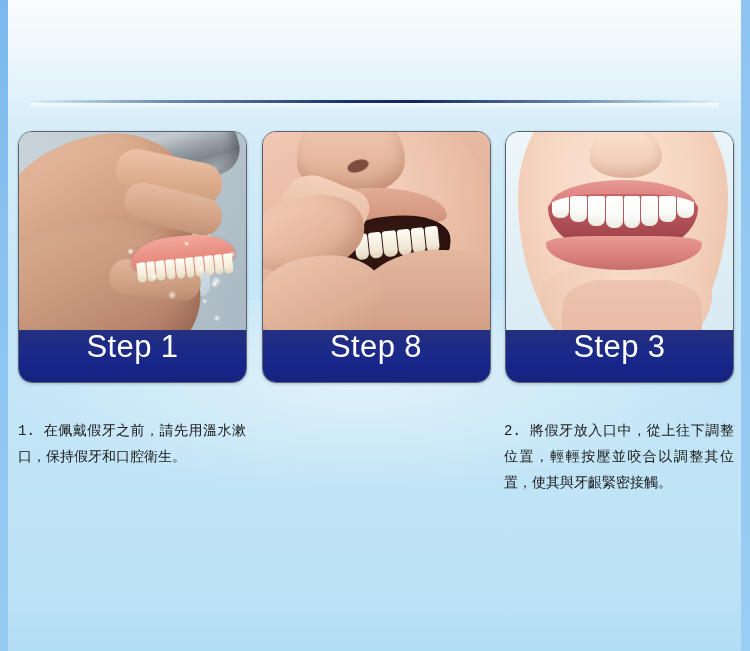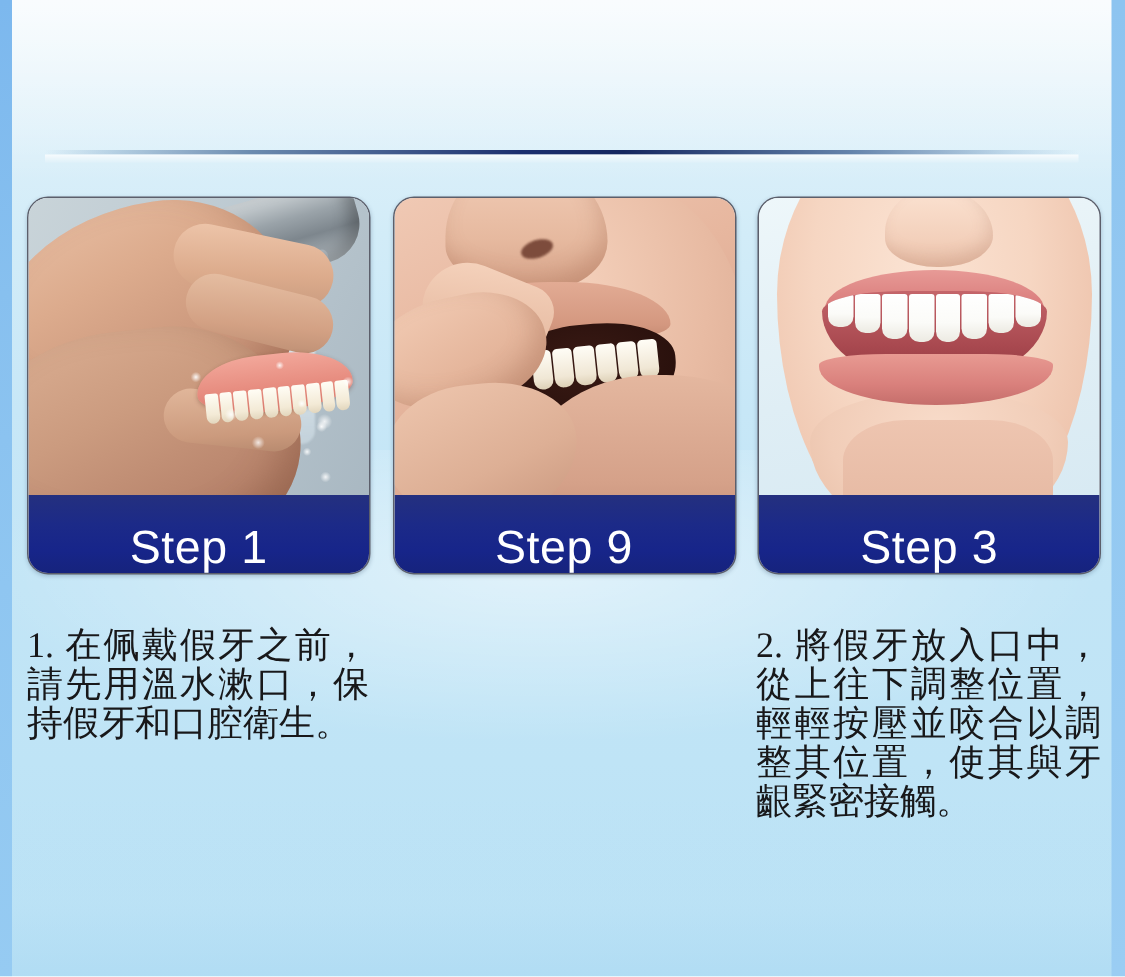--- a/index.html
+++ b/index.html
@@ -139,21 +139,21 @@
     height: 198px;
     overflow: hidden;
   }
   .step-bar {
     position: absolute;
     left: 0; bottom: 0;
     width: 100%;
     height: 52px;
     background: linear-gradient(180deg, #24307f 0%, #1c2a88 38%, #17258a 70%, #16237d 100%);
     display: flex;
-    align-items: flex-end;
+    align-items: flex-start;
     justify-content: center;
   }
   .step-label {
     color: #ffffff;
     font-family: "Liberation Sans", "DejaVu Sans", sans-serif;
     font-size: 31px;
     font-weight: 400;
     line-height: 34px;
     letter-spacing: 0.4px;
   }
@@ -379,22 +379,22 @@
   .descriptions {
     position: absolute;
     left: 18px;
     top: 418px;
     width: 716px;
     display: flex;
     justify-content: space-between;
   }
   .desc-col {
     width: 228px;
-    font-family: Liberation Serif, serif;
-    font-size: 24px;
+    font-family: Liberation Mono, monospace;
+    font-size: 14px;
     line-height: 26px;
     color: #18181a;
     text-align: justify;
     text-justify: inter-character;
     word-break: break-all;
   }
   .desc-col.col2 { width: 230px; }
   .desc-col.col3 { width: 231px; }
 </style>
 </head>
@@ -467,21 +467,21 @@
               <i></i>
           </div>
           <div class="lower-lip"></div>
           <div class="chin"></div>
           <div class="index-finger"></div>
           <div class="thumb"></div>
           <div class="finger-low"></div>
         </div>
       </div>
       <div class="step-bar">
-        <span class="step-label">Step 9</span>
+        <span class="step-label">Step 8</span>
       </div>
     </div>
 
     <div class="panel">
       <div class="panel-photo">
         <div class="ph3">
           <div class="face"></div>
           <div class="nose-tip"></div>
           <div class="chin3"></div>
           <div class="upper-lip3"></div>

